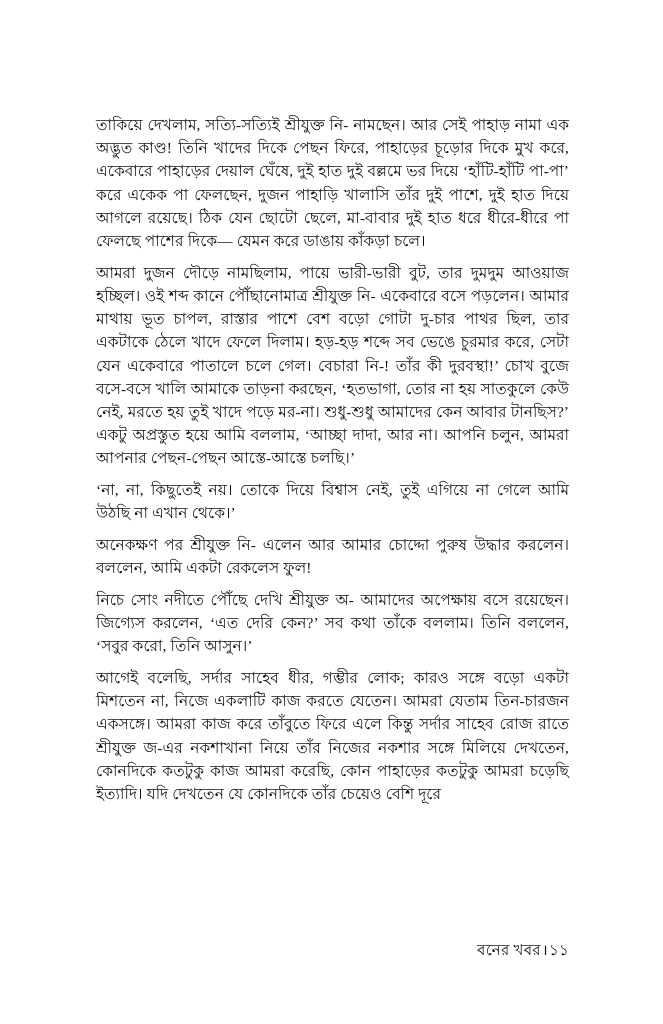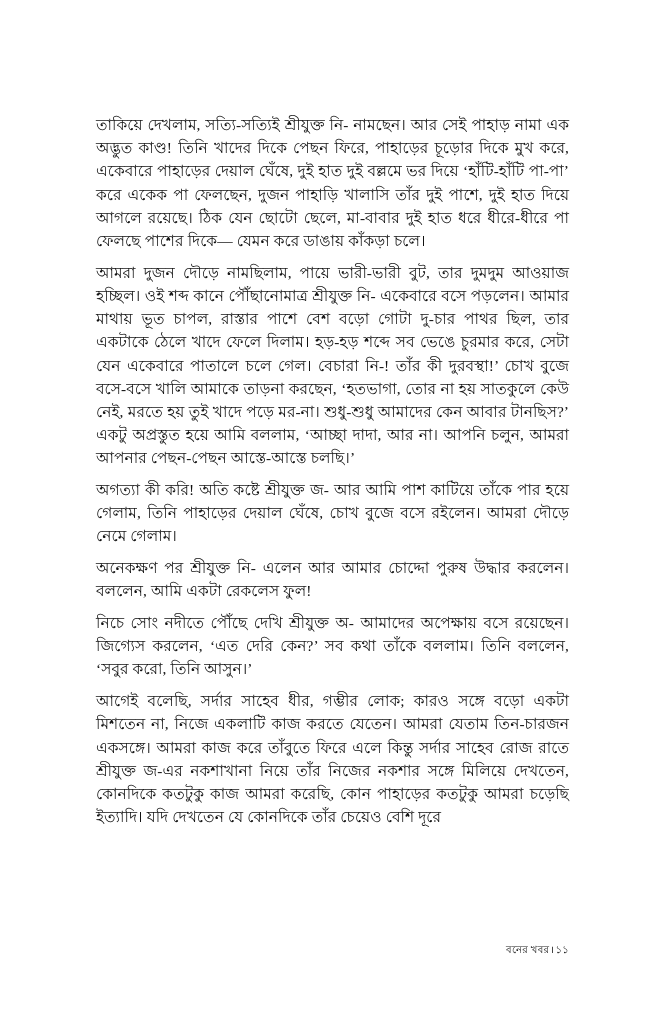--- a/index.html
+++ b/index.html
@@ -53,39 +53,39 @@
   .para-lead {
     text-align: justify;
   }
 
   .footer {
     position: absolute;
     left: 96px;
     top: 941px;
     width: 473px;
     text-align: right;
-    font-size: 10px;
+    font-size: 15px;
     line-height: 18px;
     color: #141414;
     letter-spacing: 0.3px;
   }
 
   .footer .sep {
     padding: 0 1px;
   }
 </style>
 </head>
 <body>
 
 <div class="page">
 
   <div class="text-column">
     <p class="para para-lead">তাকিয়ে দেখলাম, সত্যি-সত্যিই শ্রীযুক্ত নি- নামছেন। আর সেই পাহাড় নামা এক অদ্ভুত কাণ্ড! তিনি খাদের দিকে পেছন ফিরে, পাহাড়ের চূড়োর দিকে মুখ করে, একেবারে পাহাড়ের দেয়াল ঘেঁষে, দুই হাত দুই বল্লমে ভর দিয়ে ‘হাঁটি-হাঁটি পা-পা’ করে একেক পা ফেলছেন, দুজন পাহাড়ি খালাসি তাঁর দুই পাশে, দুই হাত দিয়ে আগলে রয়েছে। ঠিক যেন ছোটো ছেলে, মা-বাবার দুই হাত ধরে ধীরে-ধীরে পা ফেলছে পাশের দিকে— যেমন করে ডাঙায় কাঁকড়া চলে।</p>
     <p class="para">আমরা দুজন দৌড়ে নামছিলাম, পায়ে ভারী-ভারী বুট, তার দুমদুম আওয়াজ হচ্ছিল। ওই শব্দ কানে পৌঁছানোমাত্র শ্রীযুক্ত নি- একেবারে বসে পড়লেন। আমার মাথায় ভূত চাপল, রাস্তার পাশে বেশ বড়ো গোটা দু-চার পাথর ছিল, তার একটাকে ঠেলে খাদে ফেলে দিলাম। হড়-হড় শব্দে সব ভেঙে চুরমার করে, সেটা যেন একেবারে পাতালে চলে গেল। বেচারা নি-! তাঁর কী দুরবস্থা!’ চোখ বুজে বসে-বসে খালি আমাকে তাড়না করছেন, ‘হতভাগা, তোর না হয় সাতকুলে কেউ নেই, মরতে হয় তুই খাদে পড়ে মর-না। শুধু-শুধু আমাদের কেন আবার টানছিস?’ একটু অপ্রস্তুত হয়ে আমি বললাম, ‘আচ্ছা দাদা, আর না। আপনি চলুন, আমরা আপনার পেছন-পেছন আস্তে-আস্তে চলছি।’</p>
-    <p class="para">অগত্যা কী করি! অতি কষ্টে শ্রীযুক্ত জ- আর আমি পাশ কাটিয়ে তাঁকে পার হয়ে গেলাম, তিনি পাহাড়ের দেয়াল ঘেঁষে, চোখ বুজে বসে রইলেন। আমরা দৌড়ে নেমে গেলাম।</p>
+    <p class="para">‘না, না, কিছুতেই নয়। তোকে দিয়ে বিশ্বাস নেই, তুই এগিয়ে না গেলে আমি উঠছি না এখান থেকে।’</p>
     <p class="para">অনেকক্ষণ পর শ্রীযুক্ত নি- এলেন আর আমার চোদ্দো পুরুষ উদ্ধার করলেন। বললেন, আমি একটা রেকলেস ফুল!</p>
     <p class="para">নিচে সোং নদীতে পৌঁছে দেখি শ্রীযুক্ত অ- আমাদের অপেক্ষায় বসে রয়েছেন। জিগ্যেস করলেন, ‘এত দেরি কেন?’ সব কথা তাঁকে বললাম। তিনি বললেন, ‘সবুর করো, তিনি আসুন।’</p>
     <p class="para">আগেই বলেছি, সর্দার সাহেব ধীর, গম্ভীর লোক; কারও সঙ্গে বড়ো একটা মিশতেন না, নিজে একলাটি কাজ করতে যেতেন। আমরা যেতাম তিন-চারজন একসঙ্গে। আমরা কাজ করে তাঁবুতে ফিরে এলে কিন্তু সর্দার সাহেব রোজ রাতে শ্রীযুক্ত জ-এর নকশাখানা নিয়ে তাঁর নিজের নকশার সঙ্গে মিলিয়ে দেখতেন, কোনদিকে কতটুকু কাজ আমরা করেছি, কোন পাহাড়ের কতটুকু আমরা চড়েছি ইত্যাদি। যদি দেখতেন যে কোনদিকে তাঁর চেয়েও বেশি দূরে</p>
   </div>
 
   <div class="footer">
     <span>বনের খবর</span><span class="sep">।</span><span>১১</span>
   </div>
 
 </div>

